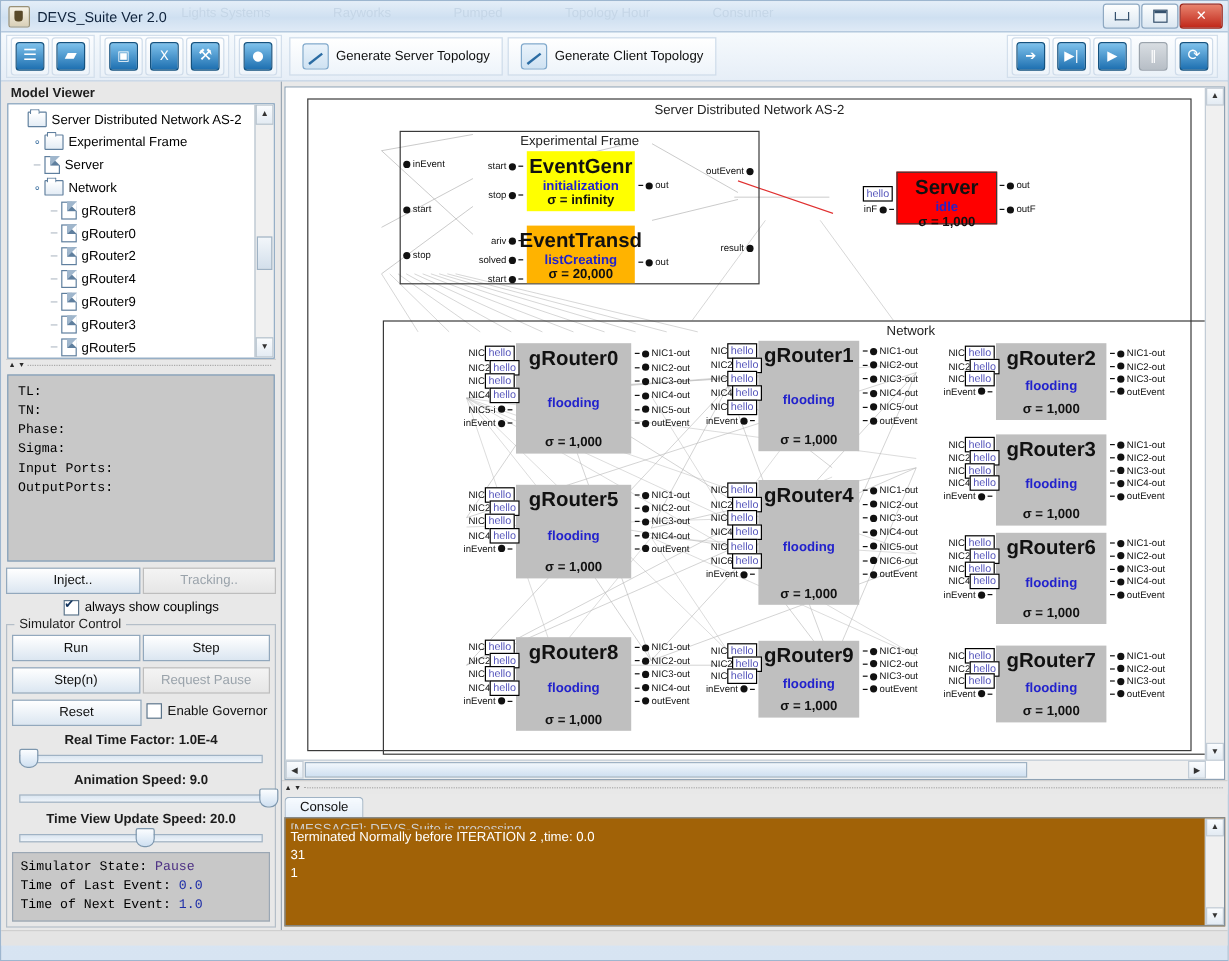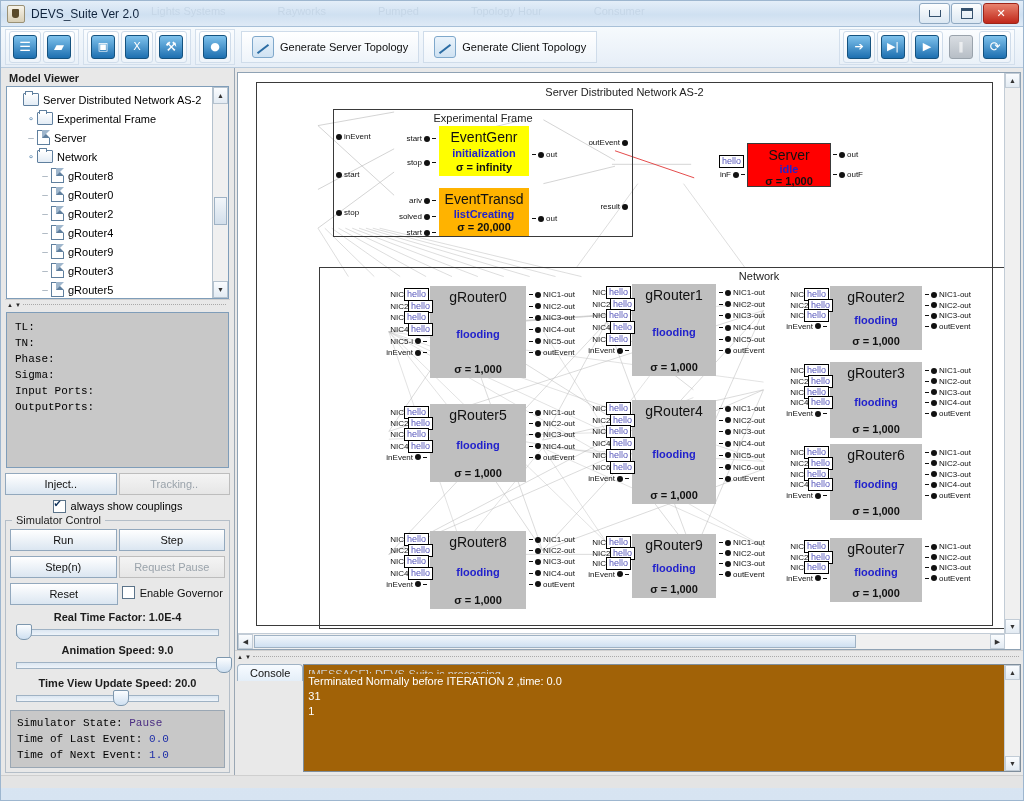--- a/index.html
+++ b/index.html
@@ -186,33 +186,33 @@
   .outer{
     position:absolute;left:18px;top:9px;right:12px;bottom:8px;border:1px solid #3a3a3a;background:#fff;
   }
   .outerTitle{text-align:center;font-size:11px;color:#222;margin-top:3px;}
   .blk{position:absolute;border:1px solid #3a3a3a;box-sizing:border-box;}
   .blkTitle{text-align:center;font-size:11px;color:#222;margin-top:2px;}
   .model{
     position:absolute;box-sizing:border-box;display:flex;flex-direction:column;
     align-items:center;justify-content:space-between;padding:3px 0 3px 0;
   }
-  .m-name{font-size:14px;font-weight:normal;color:#111;}
+  .m-name{font-size:17px;font-weight:bold;color:#111;}
   .m-state{font-size:11px;font-weight:bold;color:#2222cc;}
   .m-sigma{font-size:11px;font-weight:bold;color:#111;}
   .port{position:absolute;font-size:8px;color:#111;white-space:nowrap;display:flex;align-items:center;gap:2px;}
   .pdot{width:6px;height:6px;border-radius:50%;background:#111;flex:none;}
   .pdash{width:4px;height:1px;background:#111;flex:none;}
   .msg{
     position:absolute;background:#fff;border:1px solid #000;
     font-size:9px;color:#5555bb;padding:0 2px;line-height:11px;
   }
   .wire{position:absolute;left:0;top:0;width:100%;height:100%;pointer-events:none;}
   
-  .consolewrap{height:108px;margin:2px 2px 3px 2px;display:flex;}
+  .consolewrap{height:108px;margin:2px 2px 3px 2px;display:flex;flex-direction:column;}
   .ctabs{display:flex;height:17px;align-items:flex-end;}
   .ctab{
     padding:2px 12px;font-size:11px;color:#111;
     background:linear-gradient(#f7fbff,#e4eef8);
     border:1px solid #9fb2c4;border-bottom:none;border-radius:4px 4px 0 0;
   }
   .cbody{
     flex:1;background:#a16207;border:1px solid #7f8e9c;color:#fff;
     font-size:11px;padding:2px 4px;position:relative;overflow:hidden;
   }

